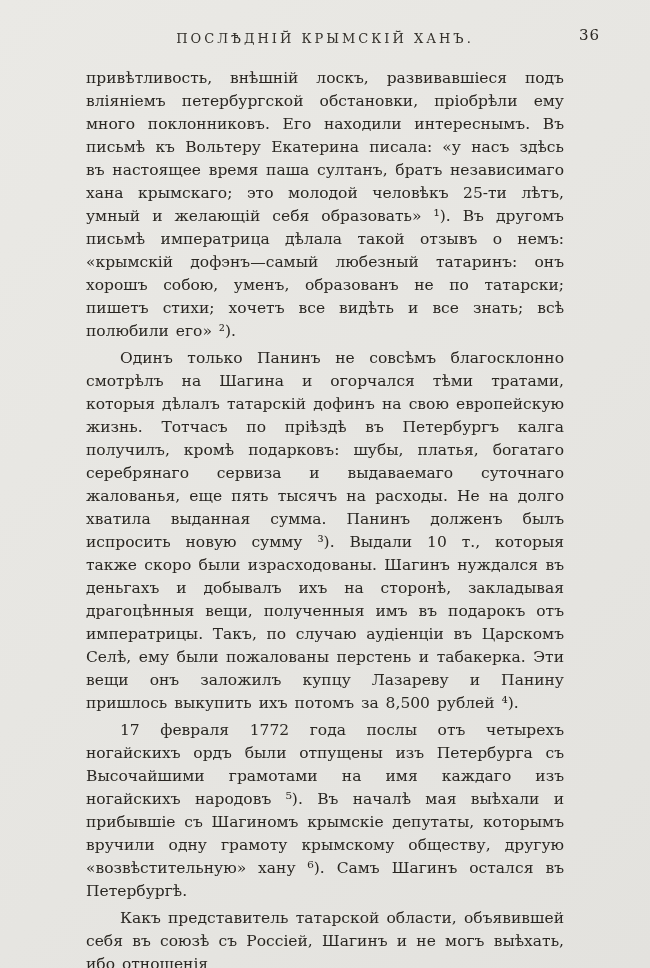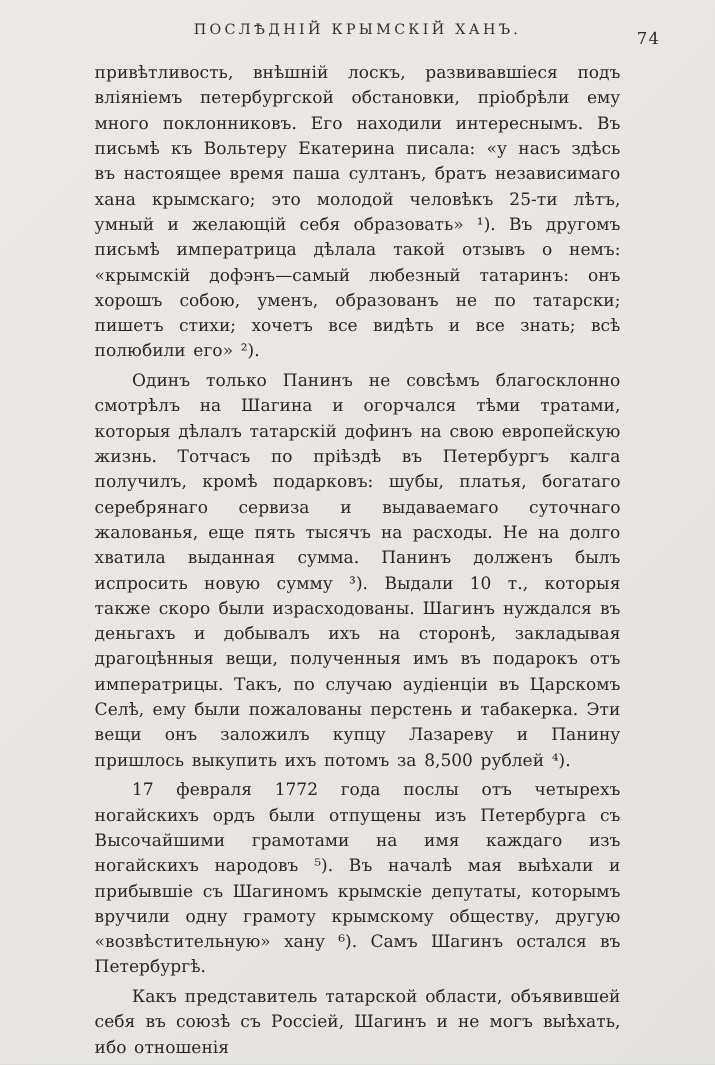--- a/index.html
+++ b/index.html
@@ -13,21 +13,21 @@
     height: 968px;
     margin: 0 auto;
     box-sizing: border-box;
     background: linear-gradient(135deg, #eae9e5 0%, #e7e6e2 45%, #e3e2de 100%);
     font-family: "DejaVu Serif", "Liberation Serif", serif;
     color: #2b2823;
     overflow: hidden;
   }
   .page-header {
     position: relative;
-    padding-top: 16px;
+    padding-top: 28px;
     width: 486px;
     margin: 0 auto;
     text-align: center;
   }
   .running-title {
     font-size: 13px;
     letter-spacing: 3px;
     color: #33302a;
   }
   .page-number {
@@ -55,21 +55,21 @@
     text-indent: 0;
   }
 </style>
 </head>
 <body>
 
 <div class="scan-page">
 
   <div class="page-header">
     <span class="running-title">ПОСЛѢДНІЙ КРЫМСКІЙ ХАНЪ.</span>
-    <span class="page-number">74</span>
+    <span class="page-number">36</span>
   </div>
 
   <div class="page-body">
     <p class="para continuation">привѣтливость, внѣшній лоскъ, развивавшіеся подъ вліяніемъ петербургской обстановки, пріобрѣли ему много поклонниковъ. Его находили интереснымъ. Въ письмѣ къ Вольтеру Екатерина писала: «у насъ здѣсь въ настоящее время паша султанъ, братъ независимаго хана крымскаго; это молодой человѣкъ 25-ти лѣтъ, умный и желающій себя образовать» ¹). Въ другомъ письмѣ императрица дѣлала такой отзывъ о немъ: «крымскій дофэнъ—самый любезный татаринъ: онъ хорошъ собою, уменъ, образованъ не по татарски; пишетъ стихи; хочетъ все видѣть и все знать; всѣ полюбили его» ²).</p>
     <p class="para">Одинъ только Панинъ не совсѣмъ благосклонно смотрѣлъ на Шагина и огорчался тѣми тратами, которыя дѣлалъ татарскій дофинъ на свою европейскую жизнь. Тотчасъ по пріѣздѣ въ Петербургъ калга получилъ, кромѣ подарковъ: шубы, платья, богатаго серебрянаго сервиза и выдаваемаго суточнаго жалованья, еще пять тысячъ на расходы. Не на долго хватила выданная сумма. Панинъ долженъ былъ испросить новую сумму ³). Выдали 10 т., которыя также скоро были израсходованы. Шагинъ нуждался въ деньгахъ и добывалъ ихъ на сторонѣ, закладывая драгоцѣнныя вещи, полученныя имъ въ подарокъ отъ императрицы. Такъ, по случаю аудіенціи въ Царскомъ Селѣ, ему были пожалованы перстень и табакерка. Эти вещи онъ заложилъ купцу Лазареву и Панину пришлось выкупить ихъ потомъ за 8,500 рублей ⁴).</p>
     <p class="para">17 февраля 1772 года послы отъ четырехъ ногайскихъ ордъ были отпущены изъ Петербурга съ Высочайшими грамотами на имя каждаго изъ ногайскихъ народовъ ⁵). Въ началѣ мая выѣхали и прибывшіе съ Шагиномъ крымскіе депутаты, которымъ вручили одну грамоту крымскому обществу, другую «возвѣстительную» хану ⁶). Самъ Шагинъ остался въ Петербургѣ.</p>
     <p class="para">Какъ представитель татарской области, объявившей себя въ союзѣ съ Россіей, Шагинъ и не могъ выѣхать, ибо отношенія</p>
   </div>
 
 </div>

